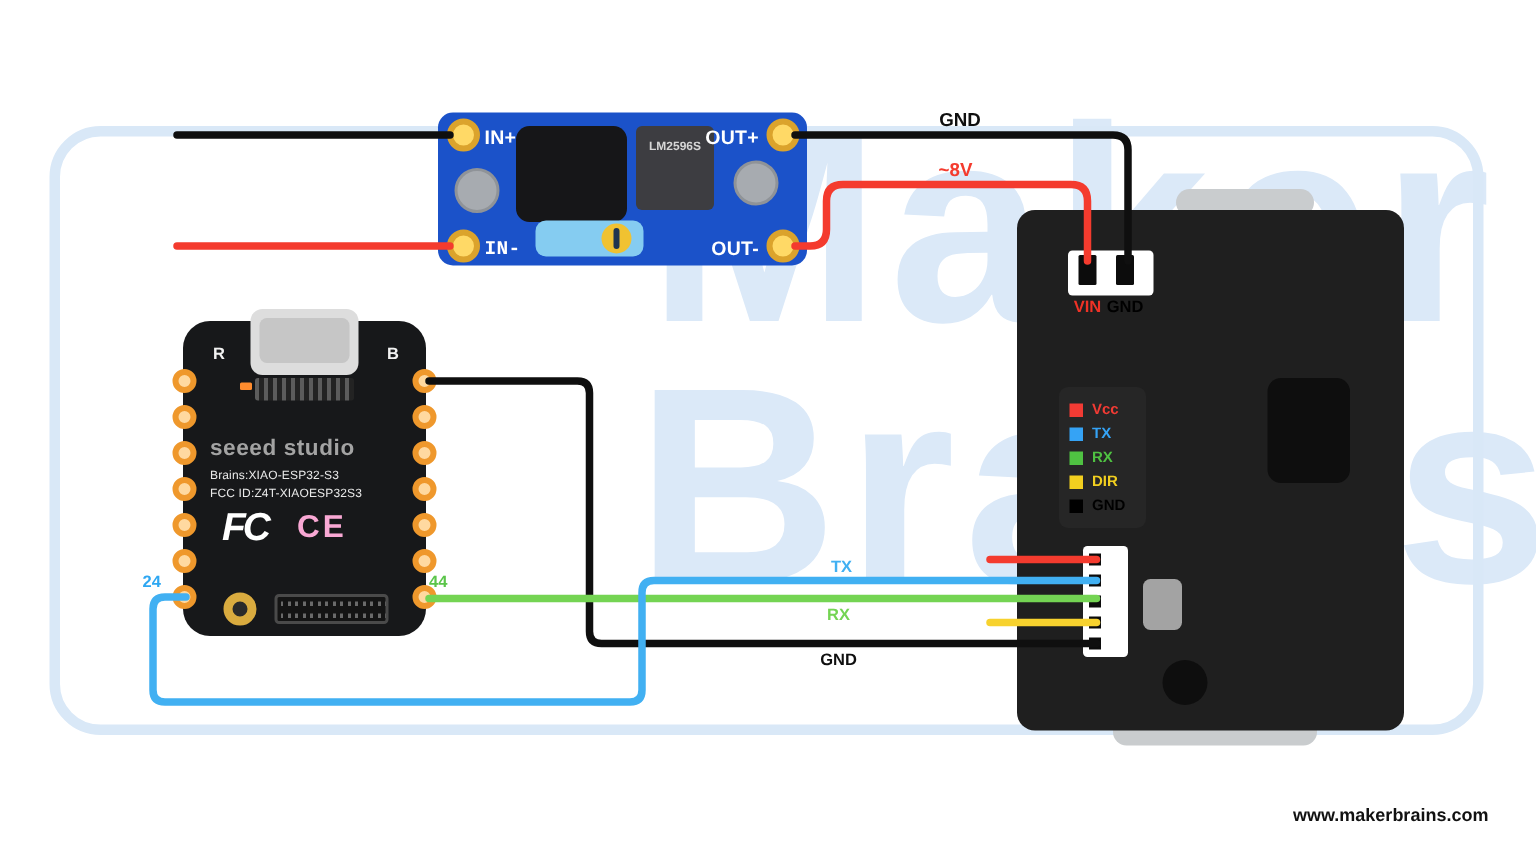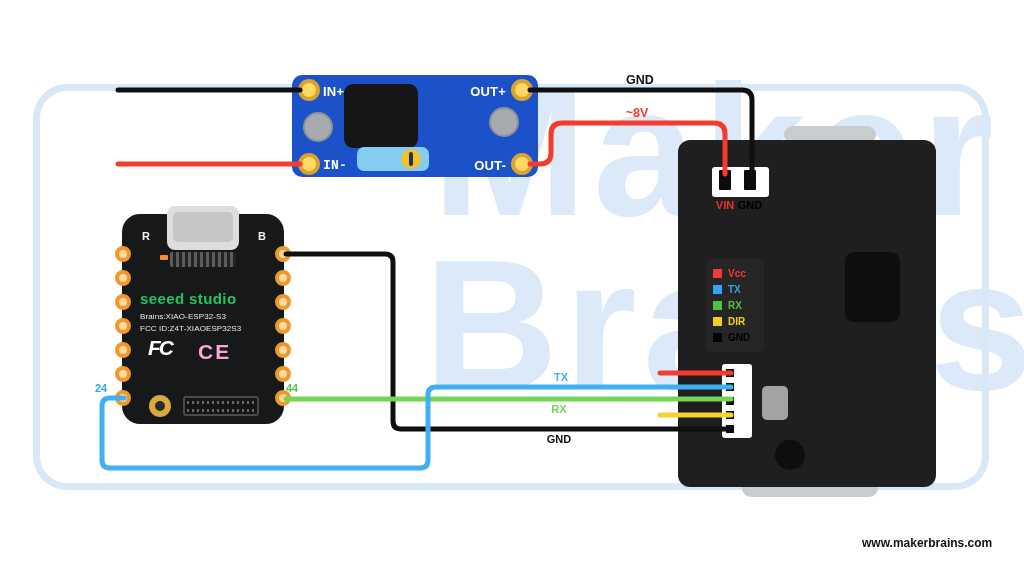--- a/index.html
+++ b/index.html
@@ -32,23 +32,23 @@
   .xiao{left:122px;top:214px;width:162px;height:210px;background:#17181a;border-radius:18px;z-index:1;}
   .usb{position:absolute;left:45px;top:-8px;width:72px;height:44px;background:#dddddd;border-radius:8px;}
   .usbin{position:absolute;left:6px;top:6px;right:6px;bottom:8px;background:#c6c6c6;border-radius:5px;}
   .comb{position:absolute;left:48px;top:38px;width:66px;height:15px;background:
         repeating-linear-gradient(90deg,#565656 0 3px,#23232 glyph3 3px 6px);
         background:repeating-linear-gradient(90deg,#5c5c5c 0 3px,#232323 3px 6px);border-radius:2px;}
   .xlab{position:absolute;color:#f2f2f2;font-size:11px;font-weight:800;}
   .led{position:absolute;left:38px;top:41px;width:8px;height:5px;background:#ff8c2e;border-radius:1px;}
   .xpad{position:absolute;width:16px;height:16px;border-radius:50%;box-sizing:border-box;
         background:#ffd9a0;border:4px solid #ef982c;}
-  .brand{position:absolute;left:18px;top:76px;color:#22c55e;font-size:15px;font-weight:800;letter-spacing:.4px;}
+  .brand{position:absolute;left:18px;top:76px;color:#a3a3a3;font-size:15px;font-weight:800;letter-spacing:.4px;}
   .tiny{position:absolute;color:#e9e9e9;font-size:8px;font-weight:400;letter-spacing:.1px;}
-  .fcc{position:absolute;left:26px;top:122px;color:#ffffff;font-size:21px;font-weight:800;font-style:italic;letter-spacing:-2px;}
+  .fcc{position:absolute;left:26px;top:122px;color:#ffffff;font-size:26px;font-weight:800;font-style:italic;letter-spacing:-2px;}
   .ce{position:absolute;left:76px;top:126px;color:#f9a8d4;font-size:21px;font-weight:600;letter-spacing:2px;}
   .ant{position:absolute;left:27px;top:181px;width:22px;height:22px;border-radius:50%;
        background:#2a2a2a;border:6px solid #d9ab3f;box-sizing:border-box;}
   .bconn{position:absolute;left:61px;top:182px;width:76px;height:20px;background:#141414;
          border:2px solid #4a4a4a;border-radius:3px;box-sizing:border-box;
          background-image:repeating-linear-gradient(90deg,#6a6a6a 0 2px,#141414 2px 5px),
                           repeating-linear-gradient(90deg,#6a6a6a 0 2px,#141414 2px 5px);
          background-size:100% 3px,100% 3px;background-position:2px 3px,2px 11px;background-repeat:no-repeat;}
   .pinnum{position:absolute;font-size:11px;font-weight:800;}
 
@@ -83,20 +83,23 @@
 <body>
 
 <div class="canvas">
 
   <div class="wm wm1" style="color: rgb(219, 233, 248);">Maker</div>
   <div class="wm wm2" style="color: rgb(219, 233, 248);">Brains</div>
   <div class="frame" style="color: rgb(217, 232, 247);"></div>
 
   <div class="c buck" style="background: rgb(27, 82, 201);">
     <div class="inductor"></div>
+    <div class="chip">
+      <div class="chiptext">LM2596S</div>
+    </div>
     <div class="cap" style="left:11px;top:37px;"></div>
     <div class="cap" style="left:197px;top:32px;"></div>
     <div class="pot">
       <div class="screw">
         <div class="slot"></div>
       </div>
     </div>
     <div class="pad" style="left:6px;top:4px;"></div>
     <div class="pad" style="left:6px;top:78px;"></div>
     <div class="pad" style="left:219px;top:4px;"></div>

